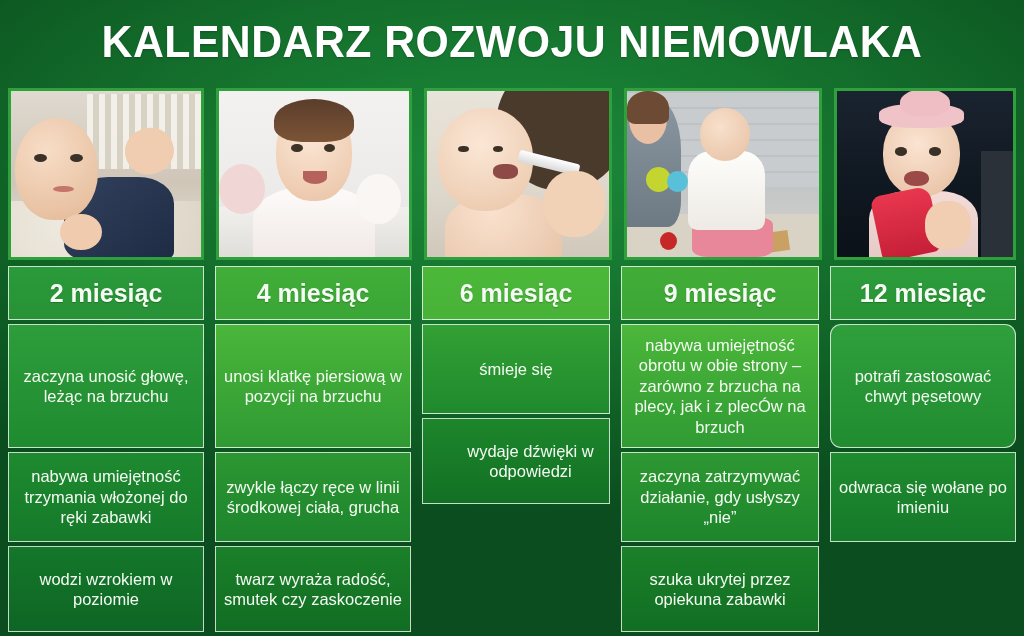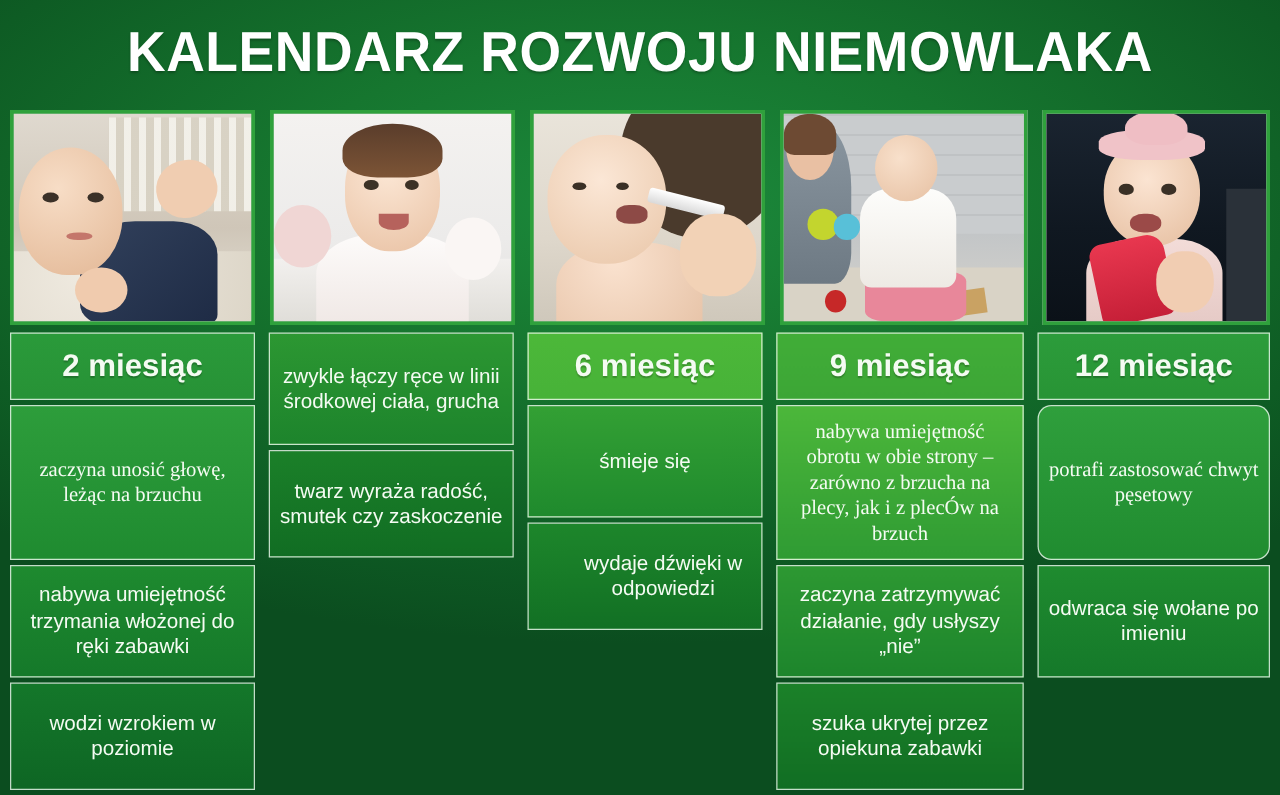--- a/index.html
+++ b/index.html
@@ -208,21 +208,21 @@
     line-height: 1.24;
   }
   .head-cell {
     height: 54px;
     font-size: 25px;
     font-weight: bold;
     flex: 0 0 54px;
     text-shadow: 0 1px 1px rgba(0,0,0,0.22);
   }
   .body-cell { font-size: 16.5px; }
-  .r1 { flex: 0 0 124px; font-family: Liberation Serif, serif; }
+  .r1 { flex: 0 0 124px; }
   .r2 { flex: 0 0 90px; }
   .r3 { flex: 0 0 86px; }
 
   
   .col.c1 .head-cell { background: linear-gradient(#2a9a3a, #279236); }
   .col.c1 .r1 { background: linear-gradient(#2d9d3b, #1f8b30); }
   .col.c1 .r2 { background: linear-gradient(#1e8a2f, #15792a); }
   .col.c1 .r3 { background: linear-gradient(#14772a, #0e6624); }
 
   .col.c2 .head-cell { background: linear-gradient(#40ae38, #3aa636); }
@@ -334,20 +334,22 @@
   <div class="grid">
 
     <div class="col c1">
       <div class="cell head-cell">2 miesiąc</div>
       <div class="cell body-cell r1">zaczyna unosić głowę, leżąc na brzuchu</div>
       <div class="cell body-cell r2">nabywa umiejętność trzymania włożonej do ręki zabawki</div>
       <div class="cell body-cell r3">wodzi wzrokiem w poziomie</div>
     </div>
 
     <div class="col c2">
+      <div class="cell head-cell">4 miesiąc</div>
+      <div class="cell body-cell r1">unosi klatkę piersiową w pozycji na brzuchu</div>
       <div class="cell body-cell r2">zwykle łączy ręce w linii środkowej ciała, grucha</div>
       <div class="cell body-cell r3">twarz wyraża radość, smutek czy zaskoczenie</div>
     </div>
 
     <div class="col c3">
       <div class="cell head-cell">6 miesiąc</div>
       <div class="cell body-cell r2">śmieje się</div>
       <div class="cell body-cell r3">wydaje dźwięki w odpowiedzi</div>
     </div>
 

